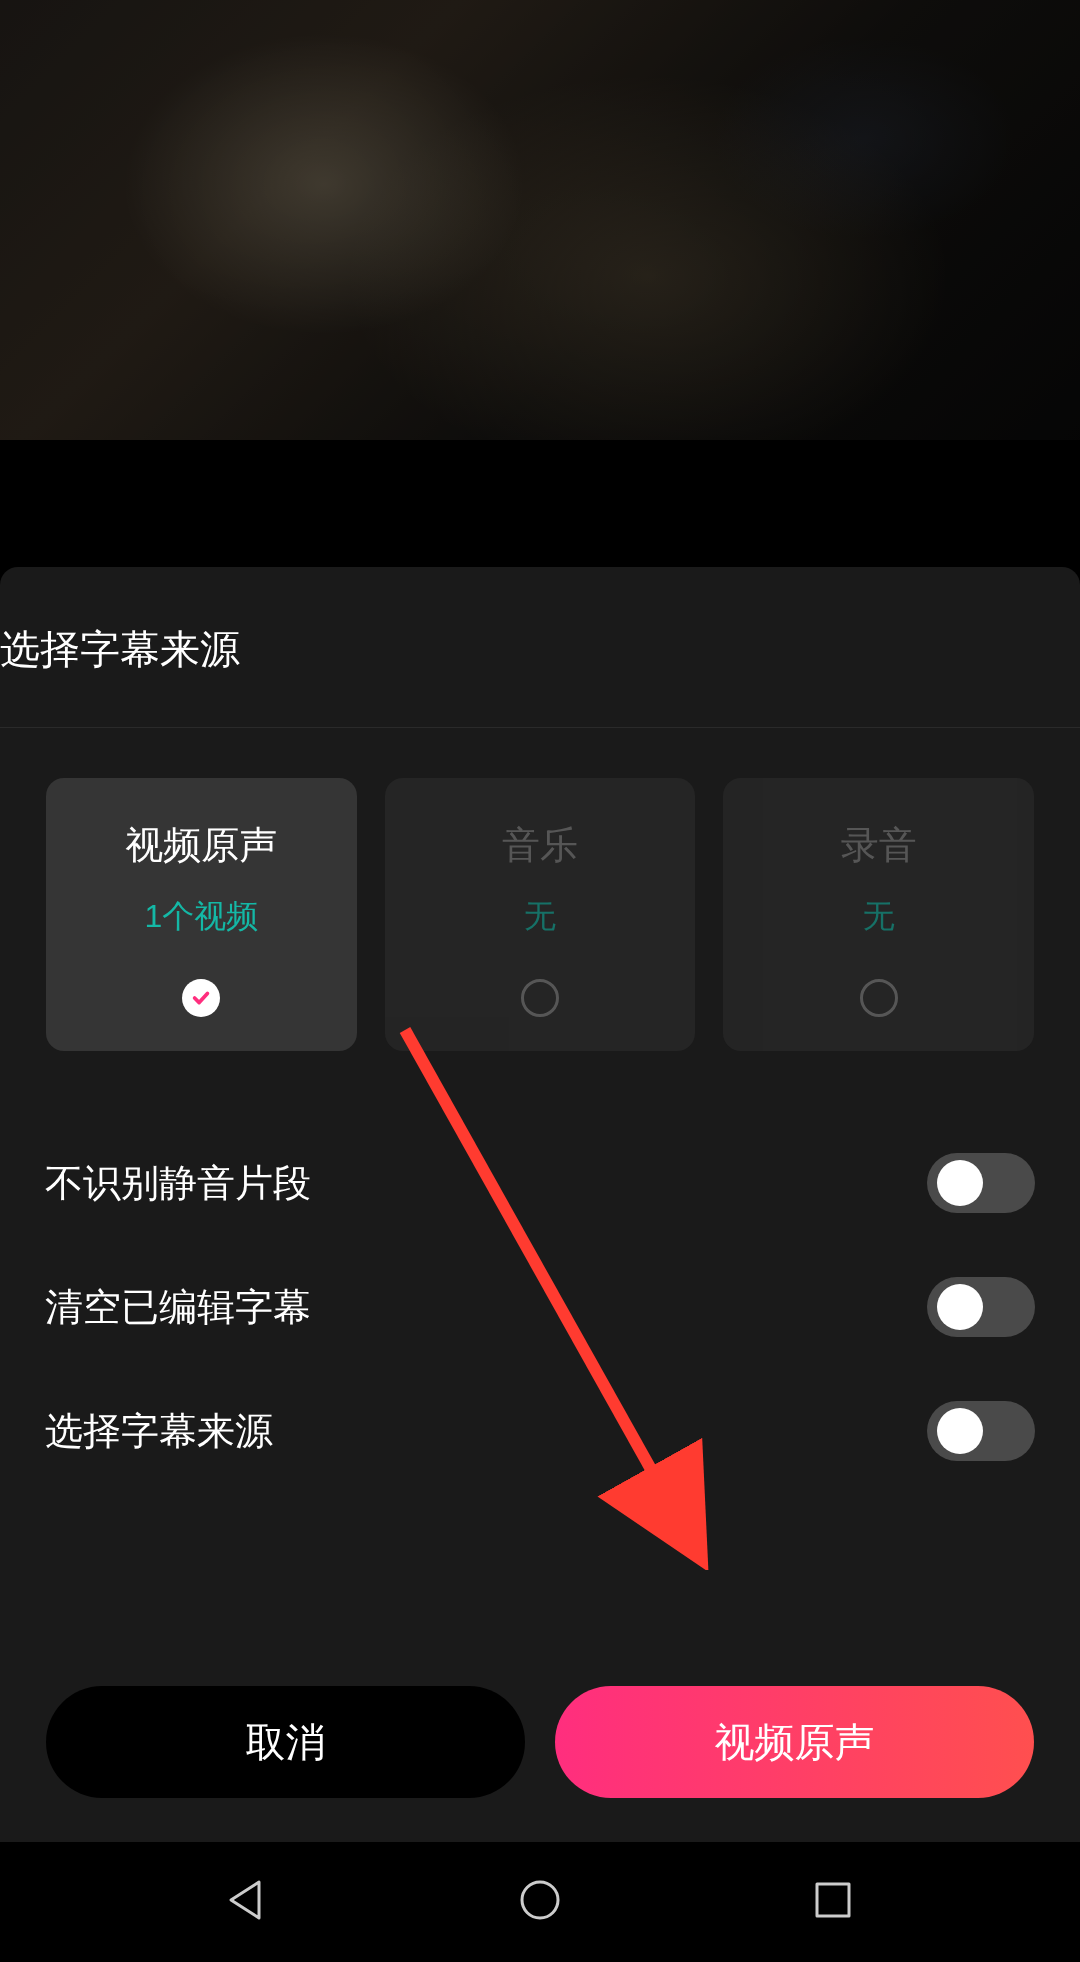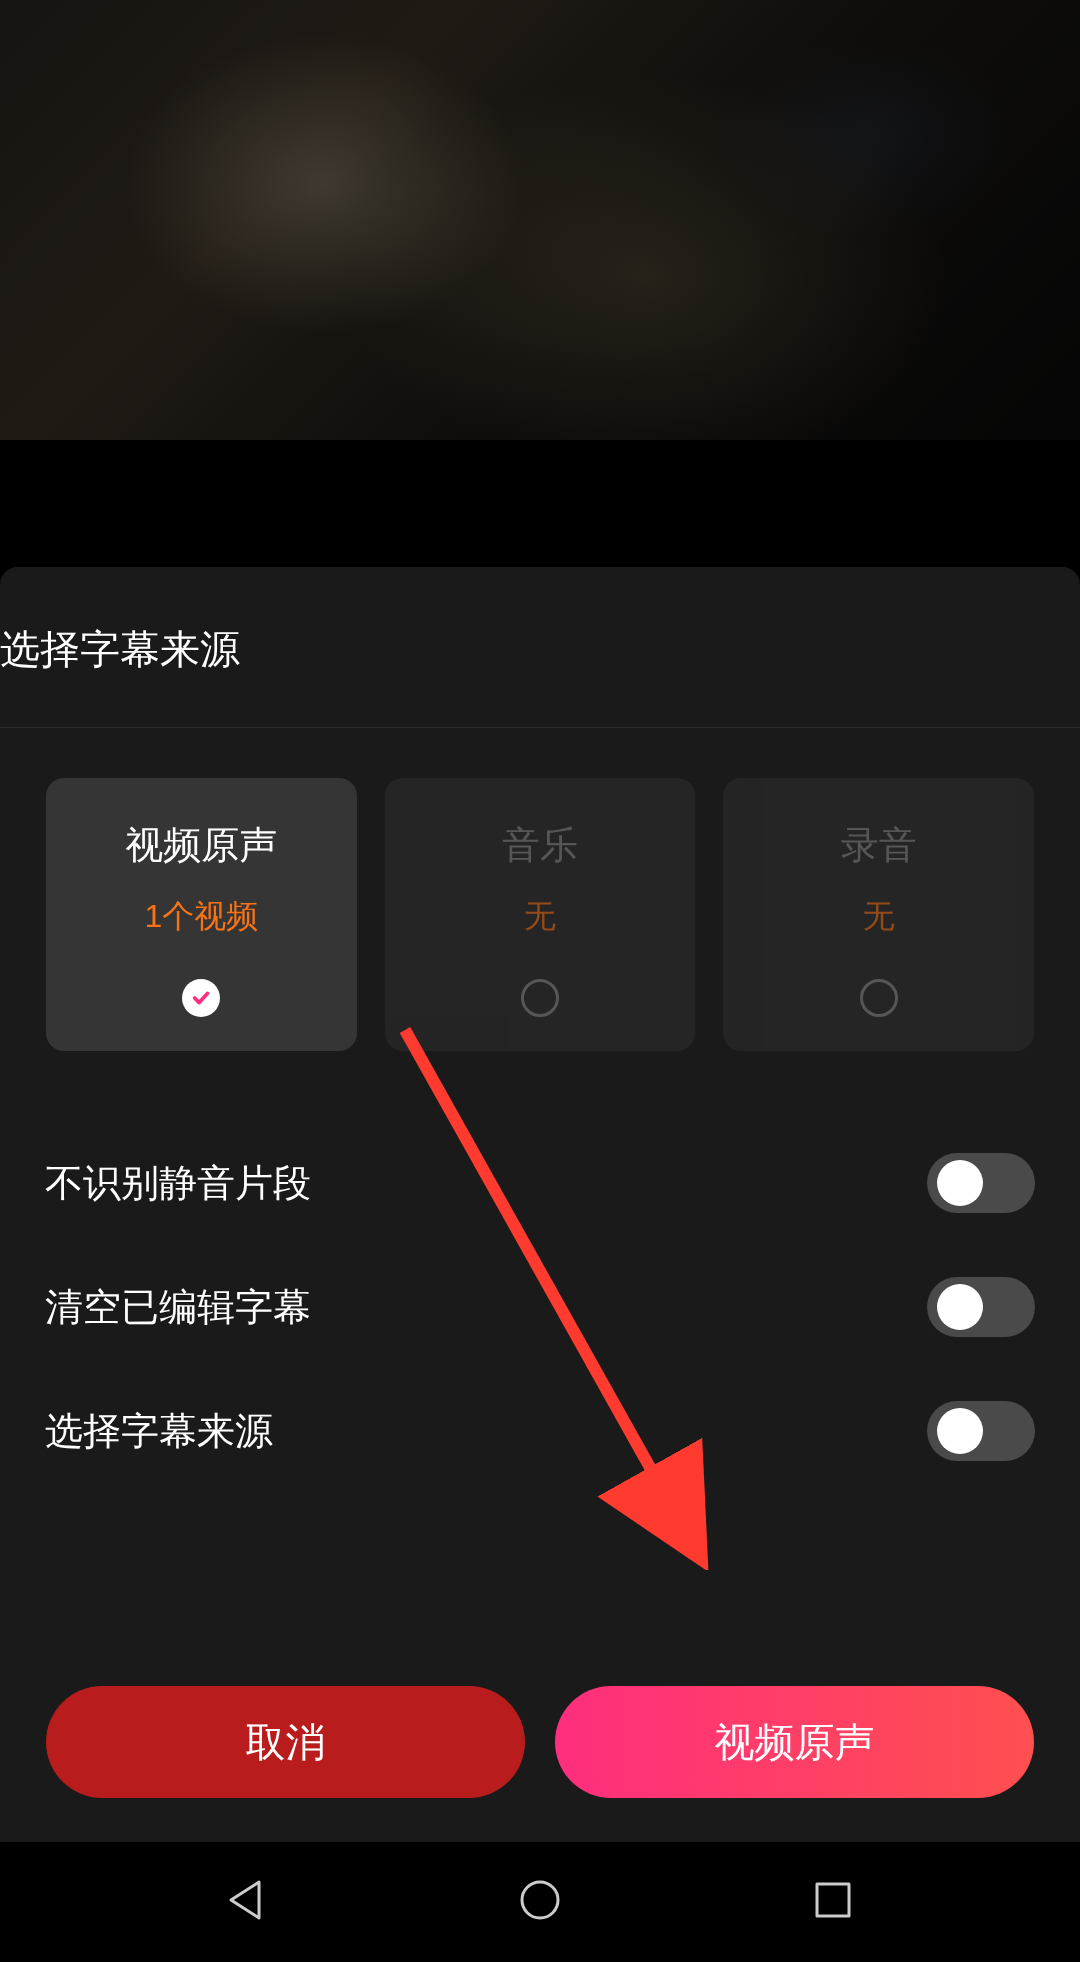--- a/index.html
+++ b/index.html
@@ -81,21 +81,21 @@
     }
     .source-card .card-title {
       font-size: 38px;
       color: #fff;
     }
     .source-card.disabled .card-title {
       color: #888;
     }
     .source-card .card-sub {
       font-size: 32px;
-      color: #f97316;
+      color: #14b8a6;
     }
     .radio-circle {
       width: 38px;
       height: 38px;
       border-radius: 50%;
       border: 3px solid #888;
       margin-top: 16px;
     }
     .radio-checked {
       width: 38px;
@@ -157,21 +157,21 @@
       flex: 1;
       height: 112px;
       border-radius: 56px;
       display: flex;
       align-items: center;
       justify-content: center;
       font-size: 40px;
       font-weight: 500;
     }
     .btn-cancel {
-      background: #b91c1c;
+      background: #000000;
       color: #fff;
     }
     .btn-primary {
       background: linear-gradient(90deg, #ff2e7e 0%, #ff4f4f 100%);
       color: #fff;
     }
     .nav-bar {
       position: absolute;
       bottom: 0;
       left: 0;

